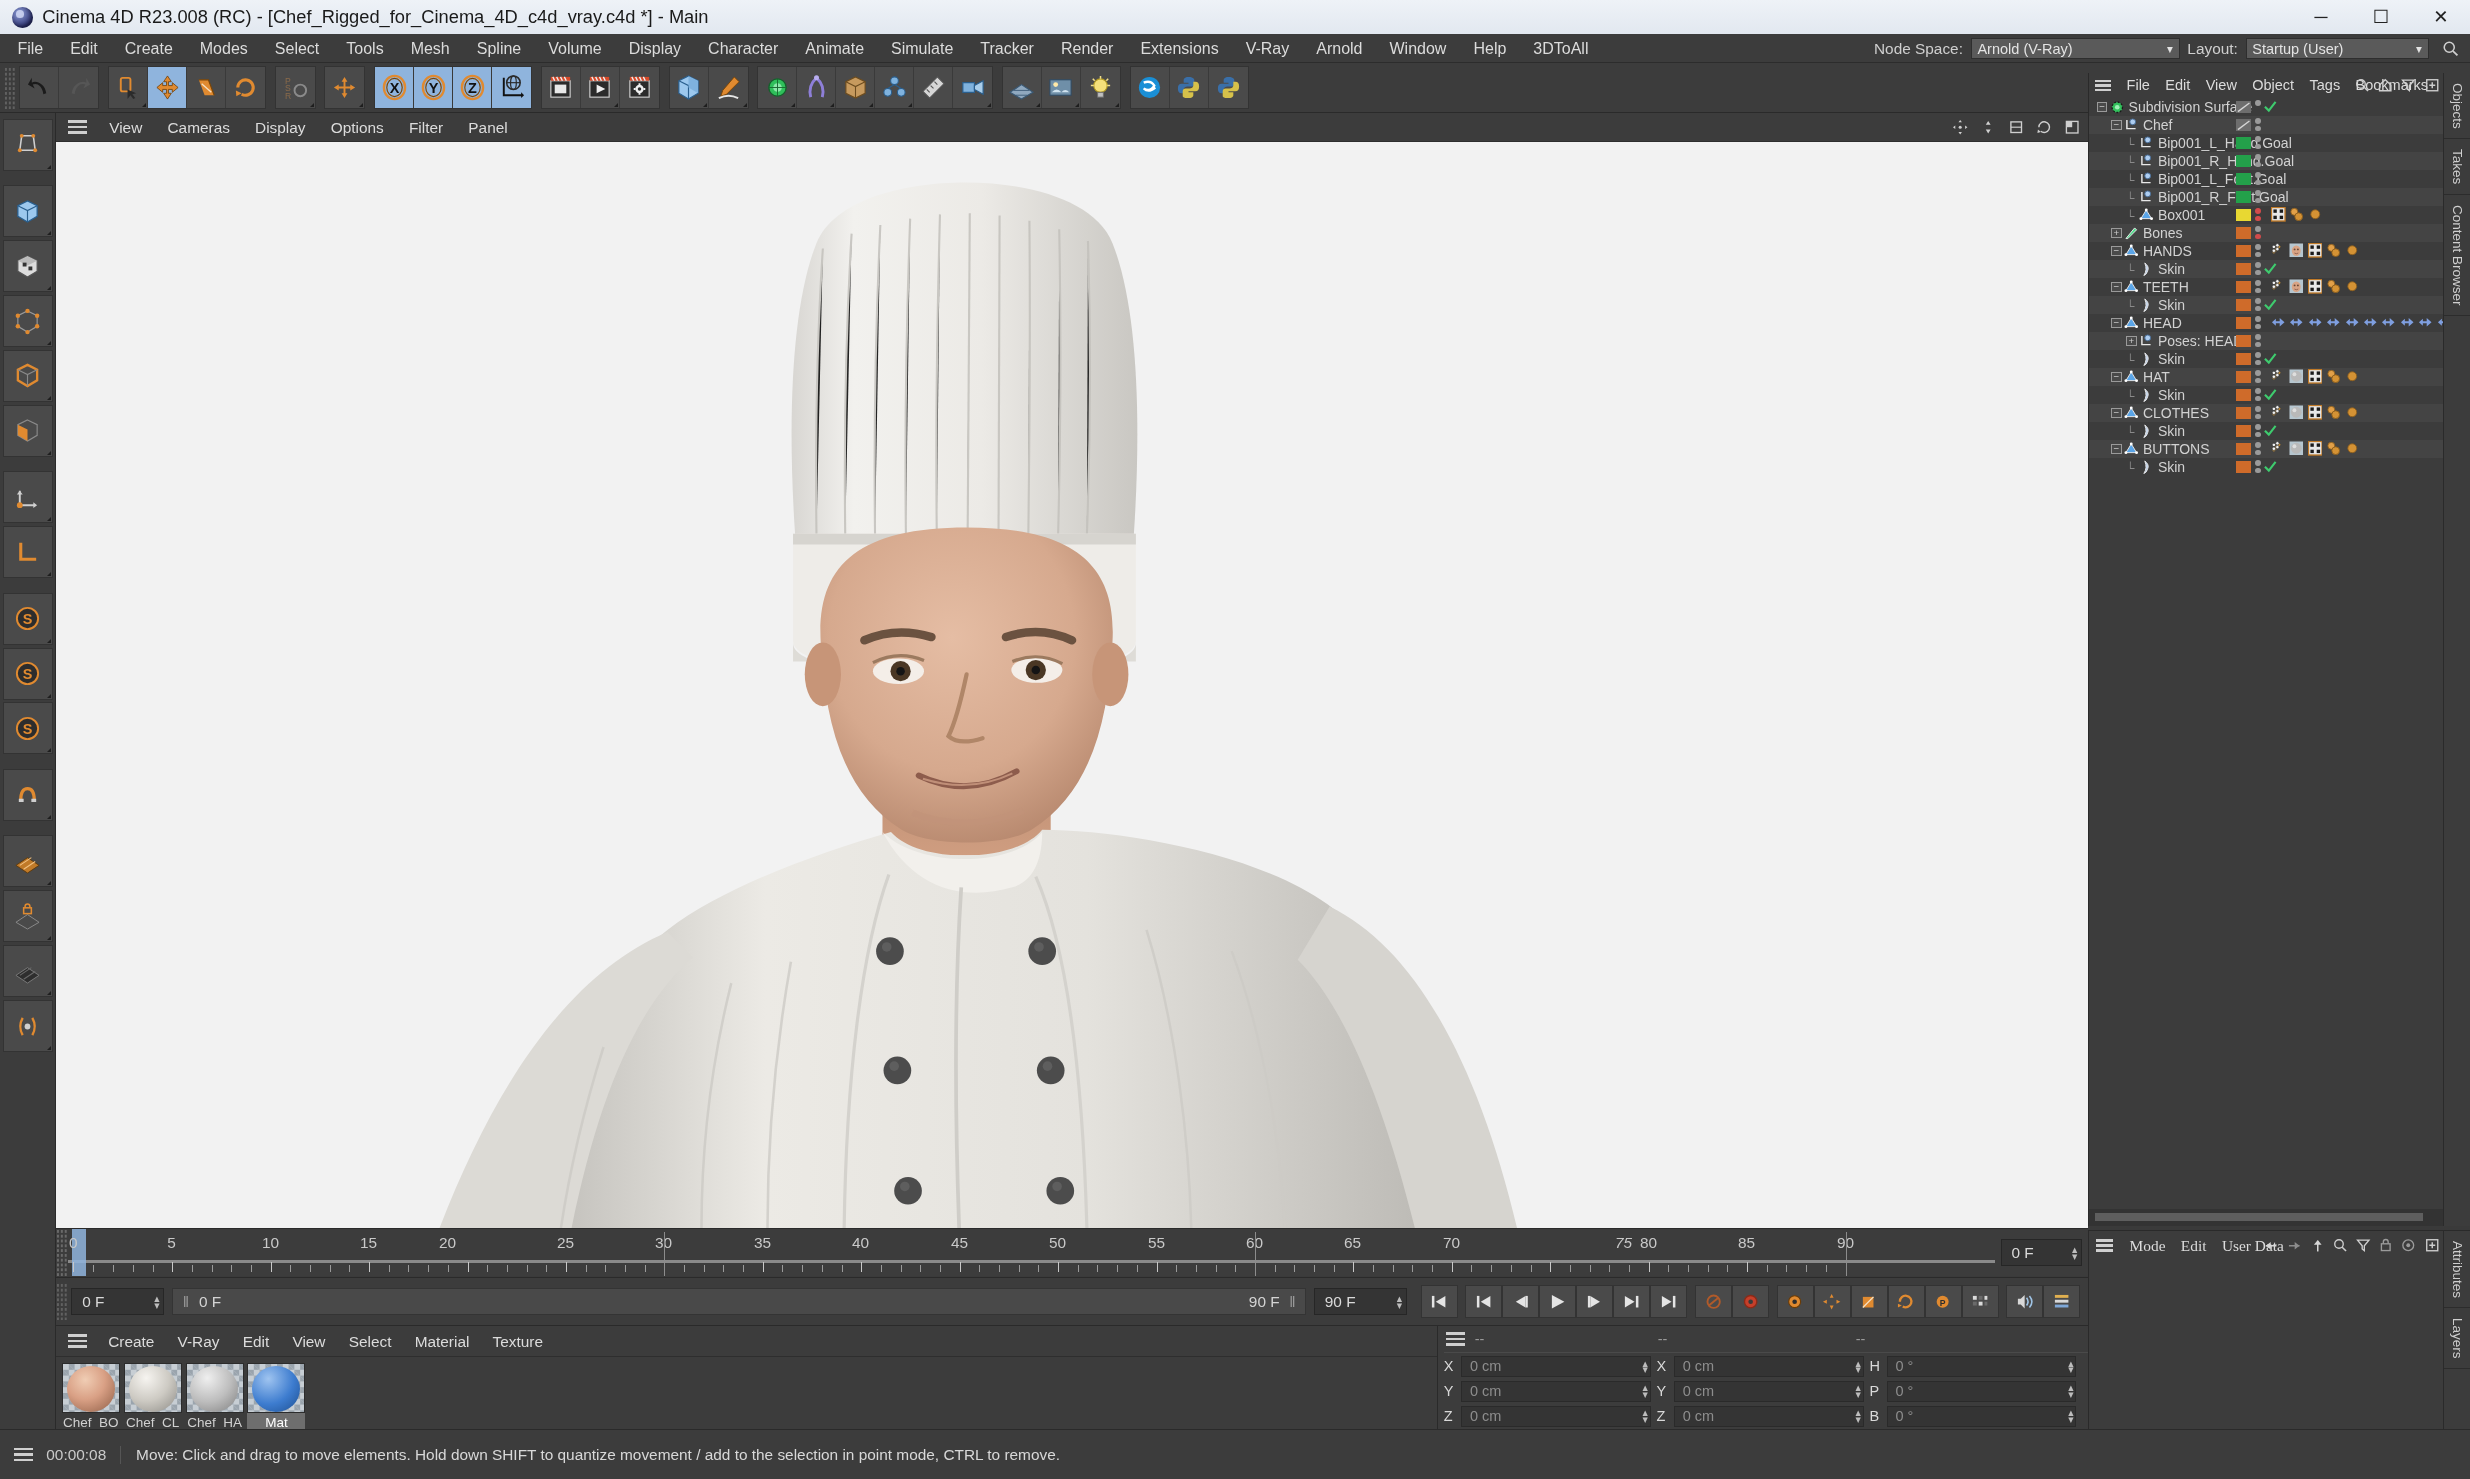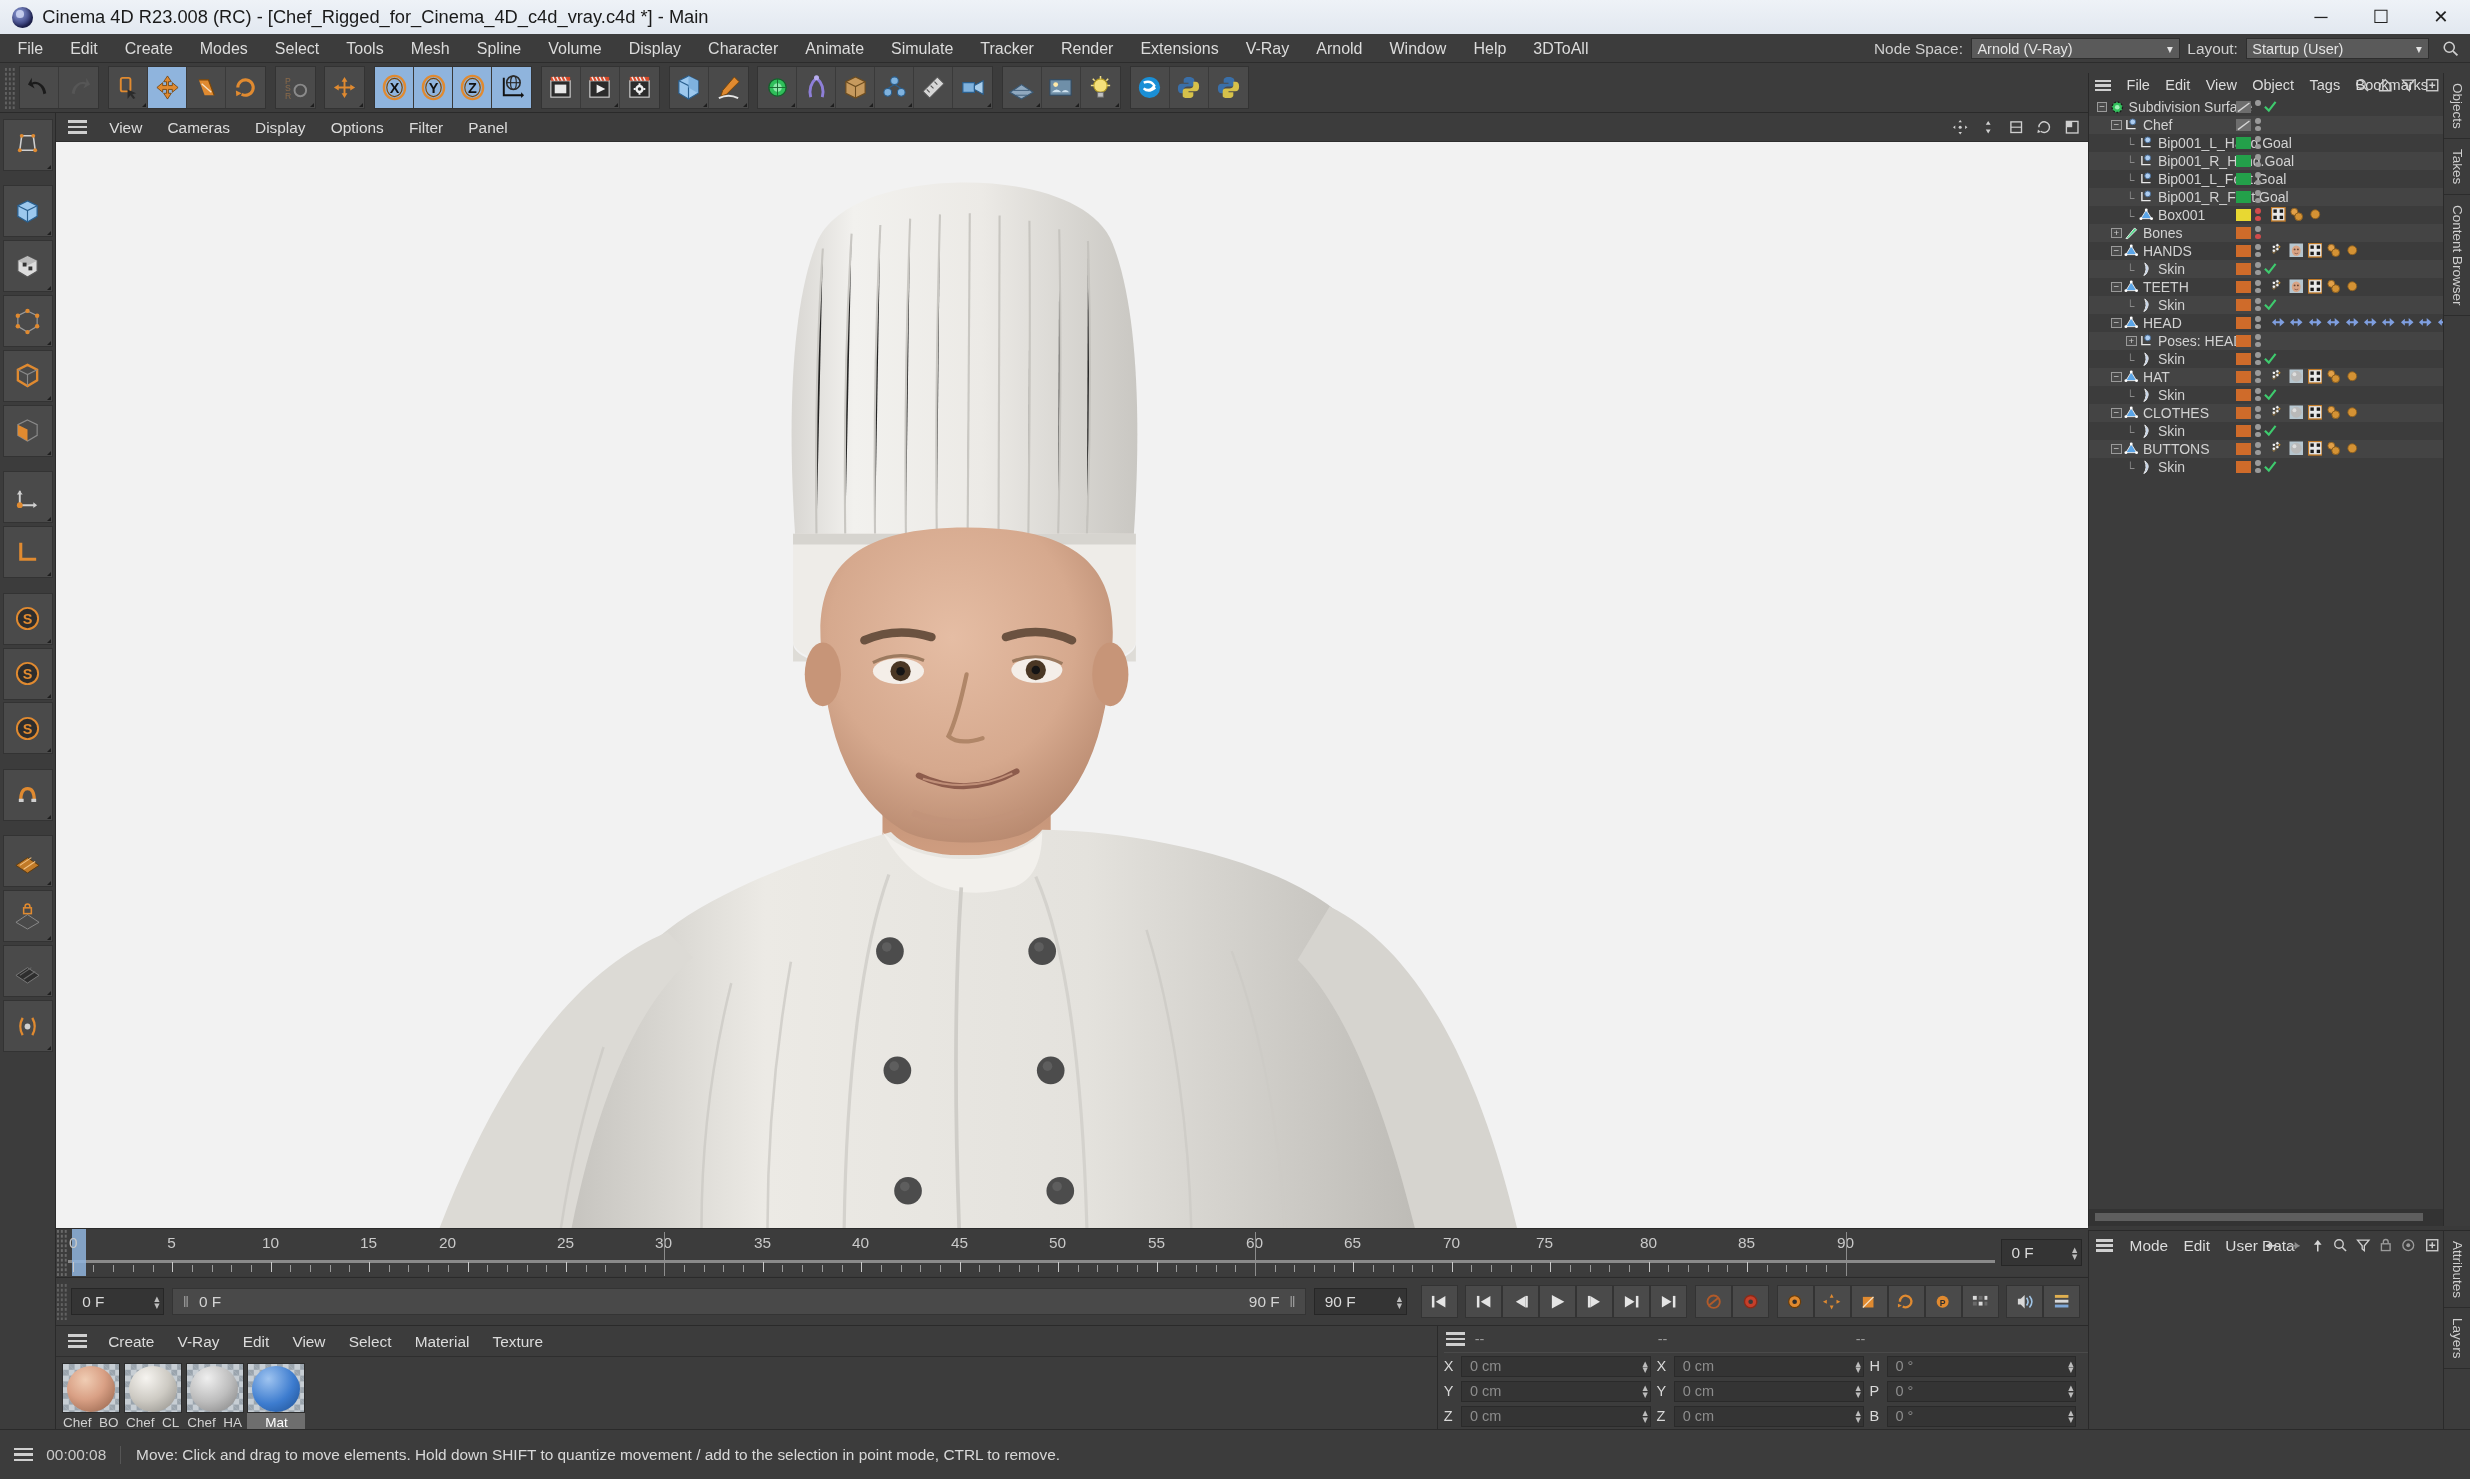--- a/index.html
+++ b/index.html
@@ -145,21 +145,21 @@
   #objscroll .thumb { position:absolute; left:5.8px; width:328px; top:4.8px; height:7.7px; background:#5e5e5e;}
   .sidetabs { position:absolute; right:0; top:73px; width:27px; bottom:253px; background:#3c3c3c;
      border-left:1px solid #2a2a2a;}
   .stab { writing-mode:vertical-rl; font-size:13.5px; color:#cfcfcf; padding:9.7px 5.8px;
      border-bottom:1px solid #2c2c2c; }
 
   
   #attrpanel { position:absolute; right:27px; bottom:50px; width:355px; height:199px; background:#3c3c3c;
      border-left:1px solid #2a2a2a; border-top:1px solid #2a2a2a;}
   #attrbar { height:29px; display:flex; align-items:center; position:relative; }
-  #attrbar .mi{ padding:0 7.7px; font-size:15.4px; color:#dcdcdc; line-height:29px;}
+  #attrbar .mi{ padding:0 7.7px; font-size:15.4px; color:#dcdcdc; line-height:29px;font-family:Liberation Serif, serif;}
   #attricons{ position:absolute; right:3.9px; top:0; height:29px; display:flex; align-items:center; gap:8.7px;}
   #attrtabs { position:absolute; right:0; bottom:50px; width:27px; height:199px; background:#3c3c3c;
      border-left:1px solid #2a2a2a; border-top:1px solid #2a2a2a;}
 
   
   #statusbar { position:absolute; left:0; right:0; bottom:0; height:50px; background:#3c3c3c;
      border-top:1px solid #2a2a2a; display:flex; align-items:center; }
   #statusbar .time { font-size:15.4px; color:#cacaca; margin-right:13.5px;}
   #statusbar .msg { font-size:15.4px; color:#d8d8d8; border-left:1px solid #555; padding-left:15.4px;}
 
@@ -944,21 +944,21 @@
       <div class="tlab" style="left: 498px;">25</div>
       <div class="tlab" style="left: 596px;">30</div>
       <div class="tlab" style="left: 695px;">35</div>
       <div class="tlab" style="left: 793px;">40</div>
       <div class="tlab" style="left: 892px;">45</div>
       <div class="tlab" style="left: 990px;">50</div>
       <div class="tlab" style="left: 1089px;">55</div>
       <div class="tlab" style="left: 1187px;">60</div>
       <div class="tlab" style="left: 1285px;">65</div>
       <div class="tlab" style="left: 1384px;">70</div>
-      <div class="tlab" style="left: 1477px;">75</div>
+      <div class="tlab" style="left: 1556px; font-style: italic;">75</div>
       <div class="tlab" style="left: 1581px;">80</div>
       <div class="tlab" style="left: 1679px;">85</div>
       <div class="tlab" style="left: 1778px;">90</div>
       <div class="vline" style="left: 596px;"></div>
       <div class="vline" style="left: 1187px;"></div>
       <div class="vline" style="left: 1778px;"></div>
     </div>
   <div id="tlend">
     <div class="numfield" style="width:83px;">
       <span>0 F</span>

